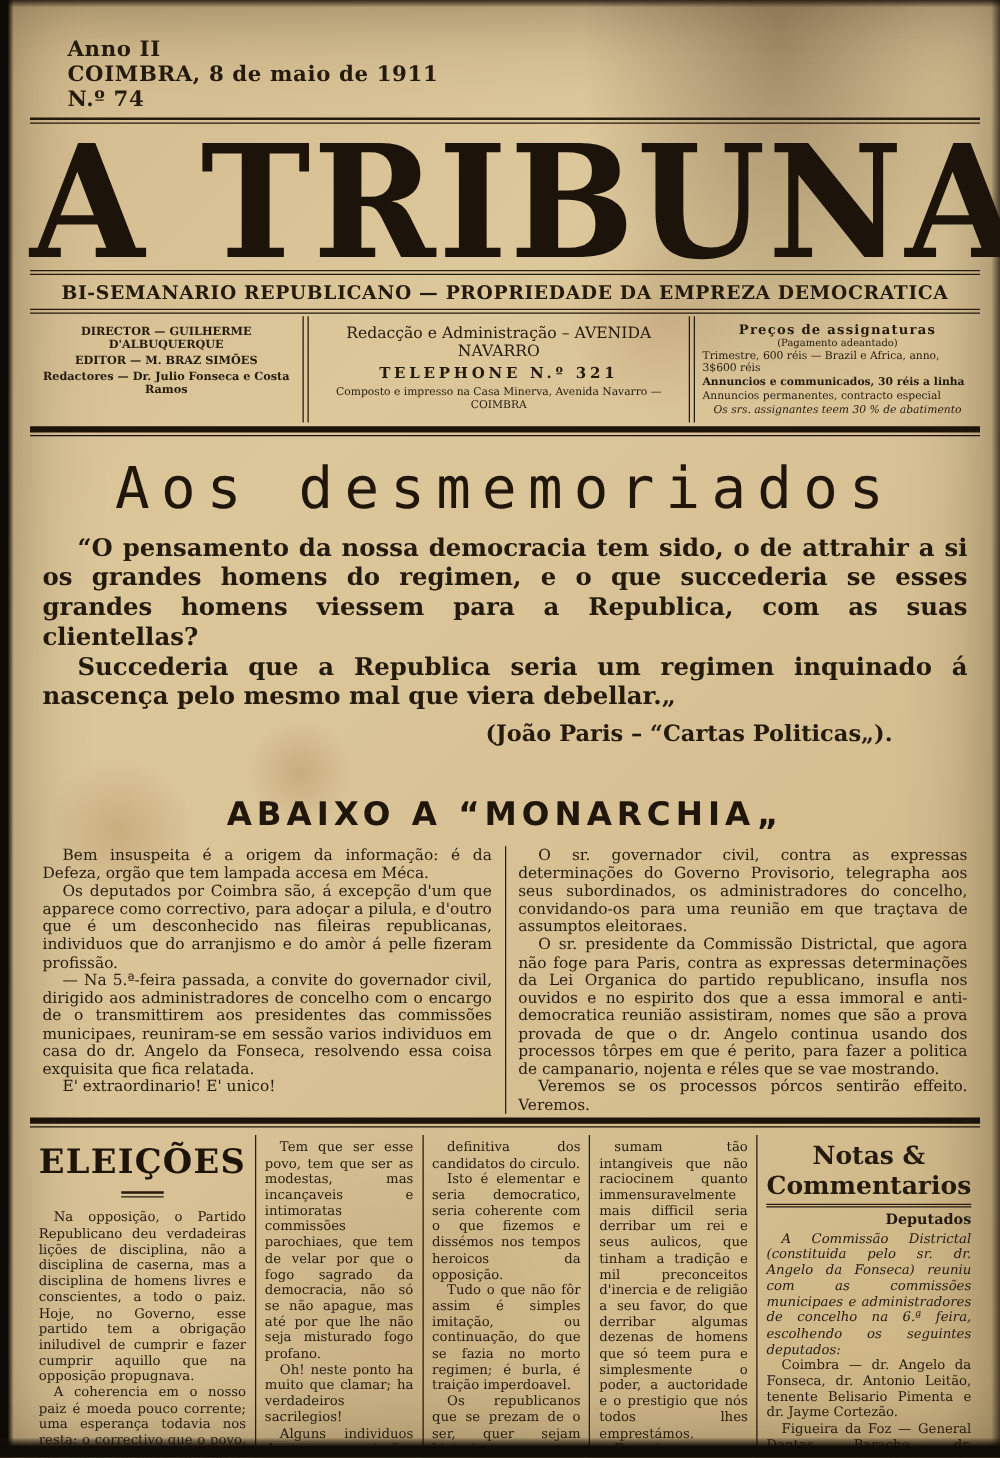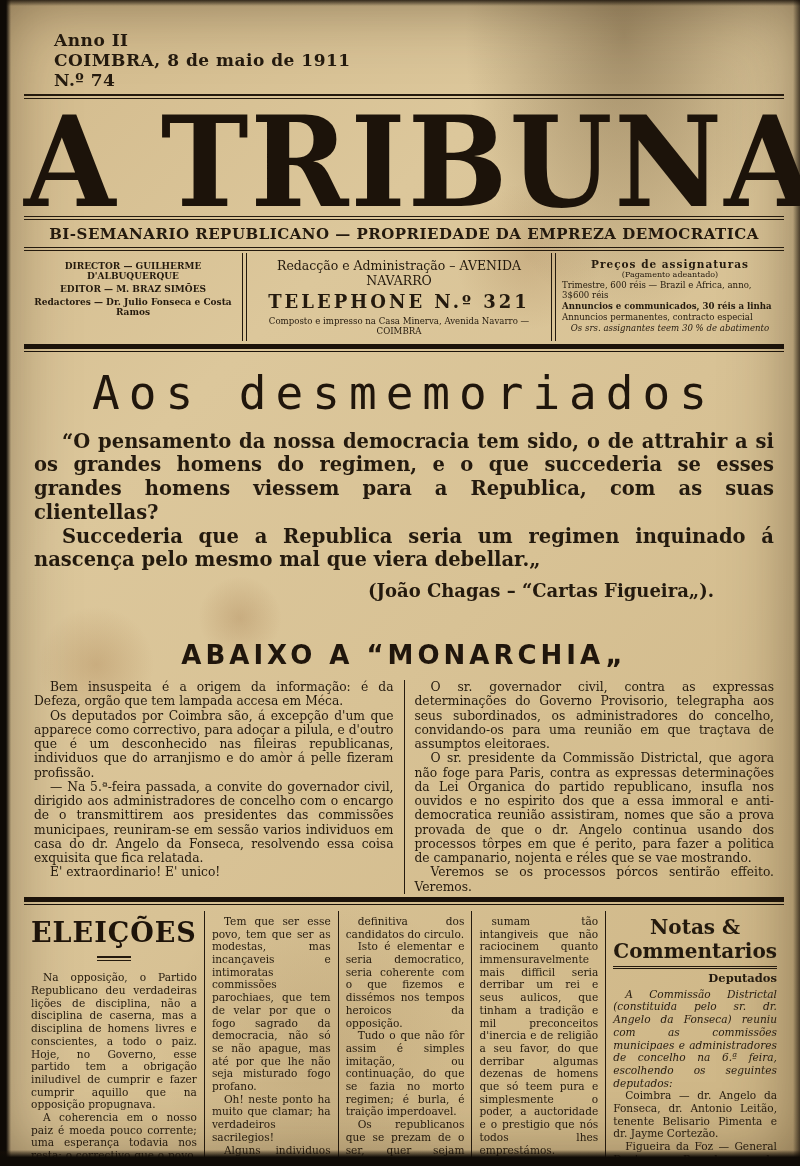--- a/index.html
+++ b/index.html
@@ -45,21 +45,21 @@
 
   
   .infobar{display:flex;align-items:stretch;margin-top:2px;}
   .info-col{flex:1;padding:5px 6px;text-align:center;}
   .info-col.staff{flex:0 0 206px;font-size:9px;font-weight:bold;}
   .info-col.addr{flex:0 0 292px;font-size:11px;}
   .info-col.prices{flex:1;font-size:8.6px;}
   .vsep{width:3px;border-left:1px solid #241a0e;border-right:1px solid #241a0e;}
   .staff .ln{margin:3px 0;}
   .addr .ln1{font-size:12.5px;}
-  .addr .ln2{font-size:18px;font-weight:bold;letter-spacing:3px;margin-top:3px;}
+  .addr .ln2{font-size:12px;font-weight:bold;letter-spacing:3px;margin-top:3px;}
   .addr .ln3{font-size:8.6px;margin-top:4px;}
   .prices .t{font-weight:bold;font-size:10.5px;letter-spacing:1px;}
   .prices .s{font-size:8px;}
   .prices .ln{text-align:left;margin-top:1px;}
   .prices .b{font-weight:bold;}
   .prices .it{font-style:italic;text-align:center;}
   .rule-heavy{border-top:5px solid #1c130a;border-bottom:1px solid #1c130a;height:2px;margin-top:3px;}
 
   
   .lead-headline{margin:14px 0 6px 0;text-align:center;
@@ -135,21 +135,21 @@
         <div class="ln">Annuncios permanentes, contracto especial</div>
         <div class="ln it">Os srs. assignantes teem 30 % de abatimento</div>
       </div>
     </div>
     <div class="rule-heavy"></div>
 
     <h2 class="lead-headline">Aos desmemoriados</h2>
     <div class="lead-quote">
       <p>“O pensamento da nossa democracia tem sido, o de attrahir a si os grandes homens do regimen, e o que succederia se esses grandes homens viessem para a Republica, com as suas clientellas?</p>
       <p>Succederia que a Republica seria um regimen inquinado á nascença pelo mesmo mal que viera debellar.„</p>
-      <p class="attribution">(João Chagas – “Cartas Figueira„).</p>
+      <p class="attribution">(João Paris – “Cartas Politicas„).</p>
     </div>
 
     <h3 class="monarchia-heading">ABAIXO A “MONARCHIA„</h3>
     <div class="two-cols">
       <div class="col first">
         <p>Bem insuspeita é a origem da informação: é da Defeza, orgão que tem lampada accesa em Méca.</p>
         <p>Os deputados por Coimbra são, á excepção d'um que apparece como correctivo, para adoçar a pilula, e d'outro que é um desconhecido nas fileiras republicanas, individuos que do arranjismo e do amòr á pelle fizeram profissão.</p>
         <p>— Na 5.ª-feira passada, a convite do governador civil, dirigido aos administradores de concelho com o encargo de o transmittirem aos presidentes das commissões municipaes, reuniram-se em sessão varios individuos em casa do dr. Angelo da Fonseca, resolvendo essa coisa exquisita que fica relatada.</p>
         <p>E' extraordinario! E' unico!</p>
       </div>

